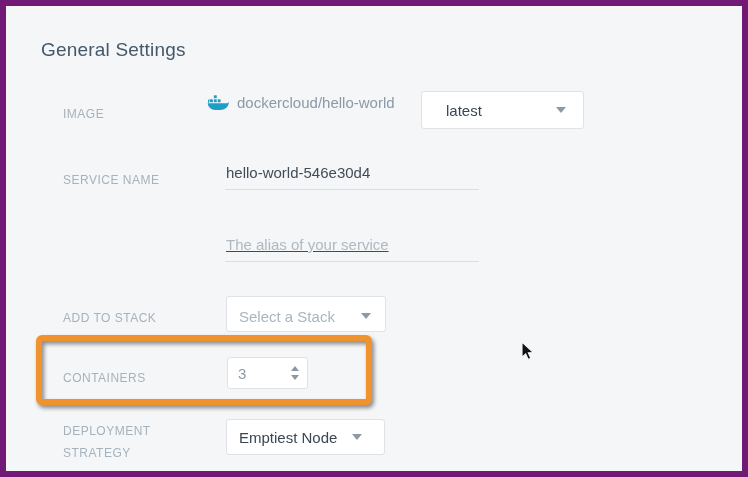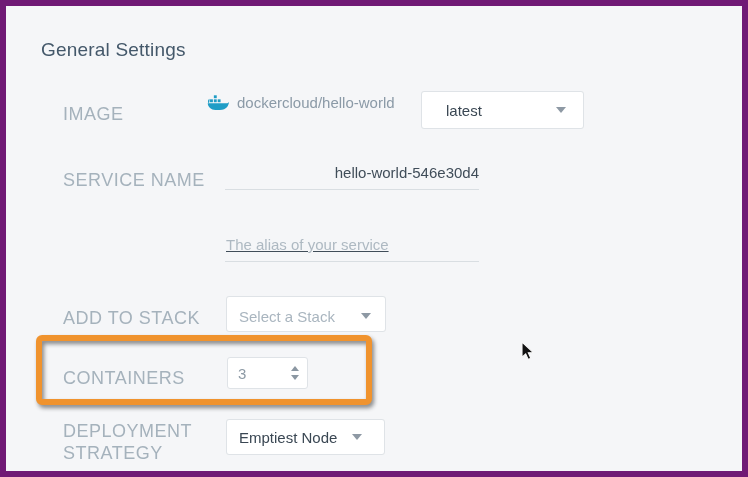--- a/index.html
+++ b/index.html
@@ -12,21 +12,21 @@
     font-family:"Liberation Sans", sans-serif;
     overflow:hidden;
   }
   .page-title{
     position:absolute;left:35px;top:33px;
     font-size:19px;color:#44586a;font-weight:400;
     letter-spacing:.2px;
   }
   .field-label{
     position:absolute;left:57px;
-    font-size:18px;color:#a5b2bc;
+    font-size:12px;color:#a5b2bc;
     letter-spacing:.5px;line-height:22px;
   }
   .repo-wrap{position:absolute;left:200px;top:88px;display:flex;align-items:center;gap:8px;}
   .repo-text{font-size:15px;color:#8b9aa7;}
   .whale-icon{width:23px;height:17px;display:block;}
   .select-box{
     position:absolute;box-sizing:border-box;
     background:#ffffff;border:1px solid #dfe3e7;border-radius:3px;
     display:flex;align-items:center;justify-content:space-between;
     font-size:15px;color:#3a4753;cursor:pointer;
@@ -87,21 +87,21 @@
       </g>
     </svg>
     <span class="repo-text">dockercloud/hello-world</span>
   </div>
   <div class="select-box" style="left:415px;top:85px;width:163px;height:38px;padding:0 17px 0 24px;">
     <span class="sel-text">latest</span>
     <span class="chevron"></span>
   </div>
 
   <div class="field-label" style="top:163px;">SERVICE NAME</div>
-  <input class="underline-input" style="left: 219px; top: 158px; width: 254px; text-align: right;" value="hello-world-546e30d4">
+  <input class="underline-input" style="left: 219px; top: 158px; width: 254px;" value="hello-world-546e30d4">
 
   <input class="underline-input" style="left: 219px; top: 230px; width: 254px; text-decoration: underline;" placeholder="The alias of your service">
 
   <div class="field-label" style="top:301px;">ADD TO STACK</div>
   <div class="select-box placeholder" style="left:220px;top:290px;width:160px;height:36px;padding:4px 14px 0 12px;align-items:center;">
     <span class="sel-text">Select a Stack</span>
     <span class="chevron"></span>
   </div>
 
   <div class="field-label" style="top:361px;">CONTAINERS</div>

